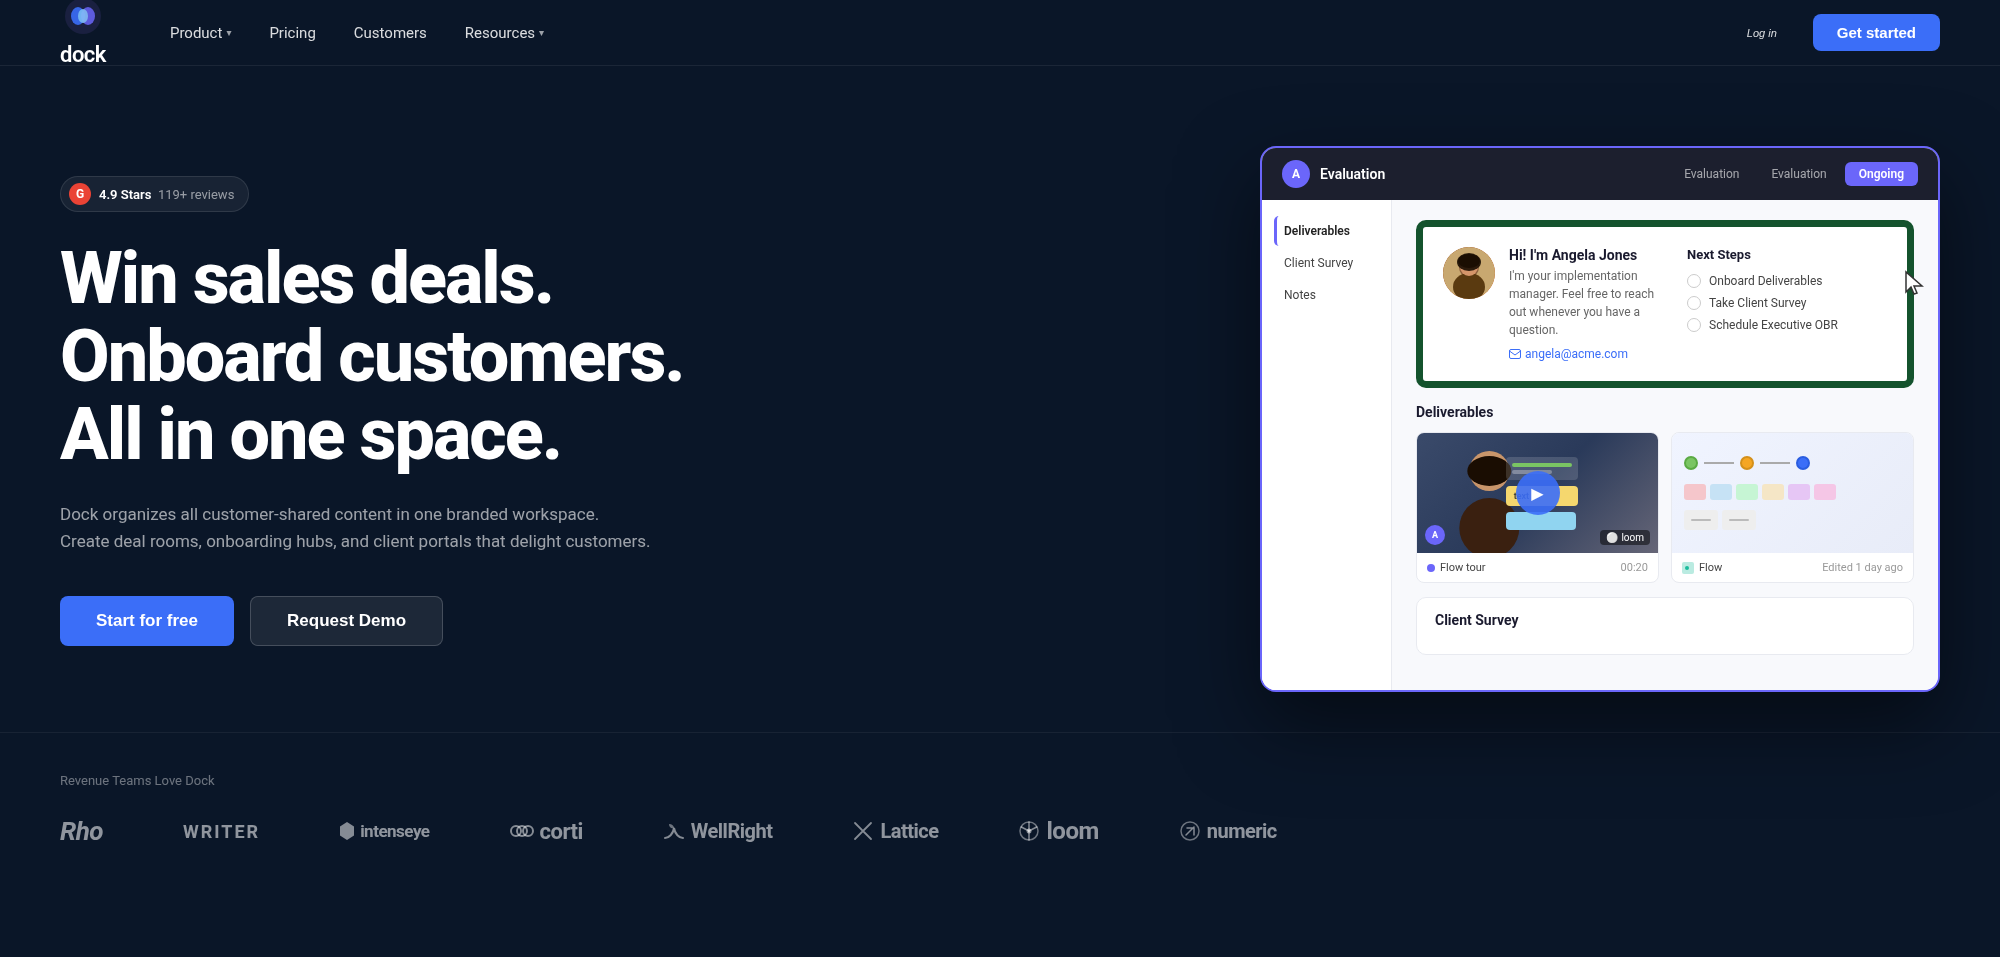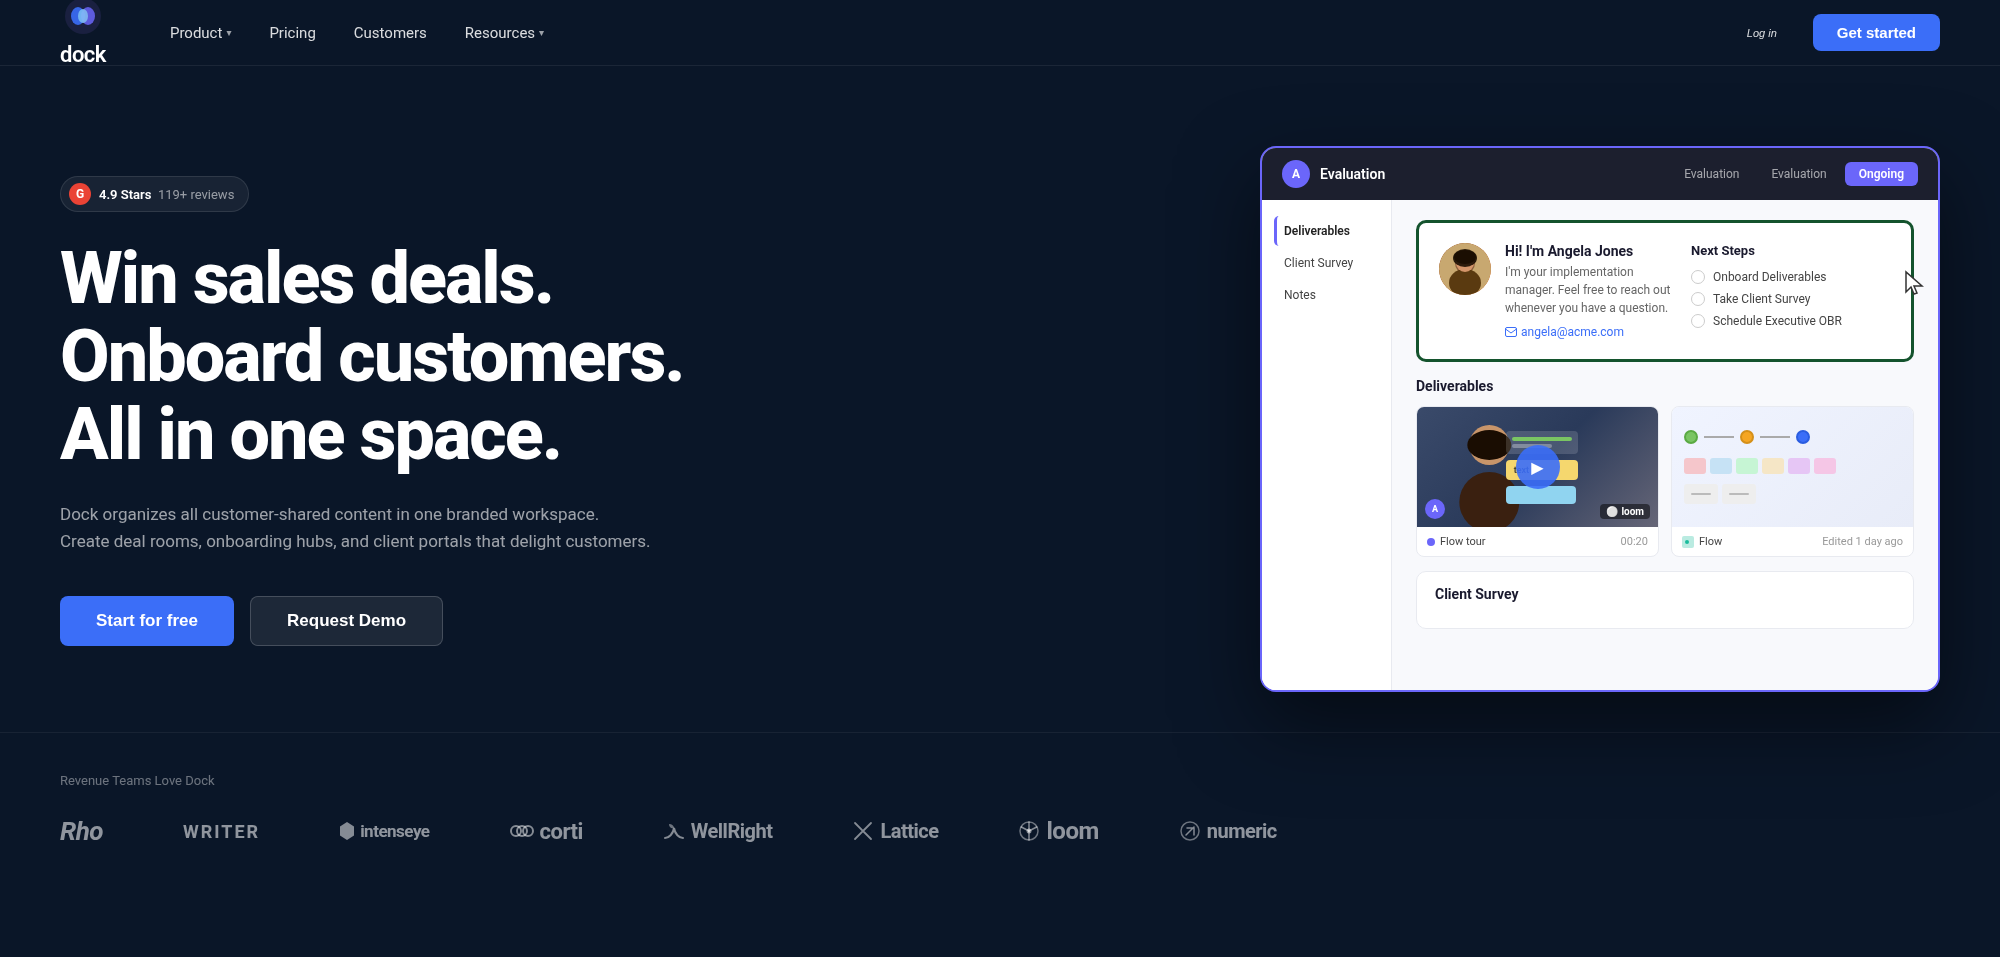--- a/index.html
+++ b/index.html
@@ -283,21 +283,21 @@
     .app-main {
       flex: 1;
       padding: 20px 24px;
       overflow: hidden;
     }
 
     
     .contact-card {
       background: #fff;
       border-radius: 10px;
-      border: 3px solid #14532d;
+      border: 7px solid #14532d;
       padding: 20px;
       margin-bottom: 16px;
       display: flex;
       gap: 20px;
     }
     .contact-avatar {
       width: 52px;
       height: 52px;
       border-radius: 50%;
       background: linear-gradient(135deg, #8B4513 0%, #D2691E 100%);
@@ -434,21 +434,21 @@
     }
     .loom-logo {
       position: absolute;
       bottom: 8px;
       right: 8px;
       background: rgba(0,0,0,0.5);
       border-radius: 4px;
       padding: 2px 6px;
       font-size: 10px;
       color: #fff;
-      font-weight: 700;
+      font-weight: 400;
     }
     .thumb-person {
       position: absolute;
       left: 0; top: 0; bottom: 0;
       width: 60%;
       overflow: hidden;
     }
 
     
     .client-survey {

